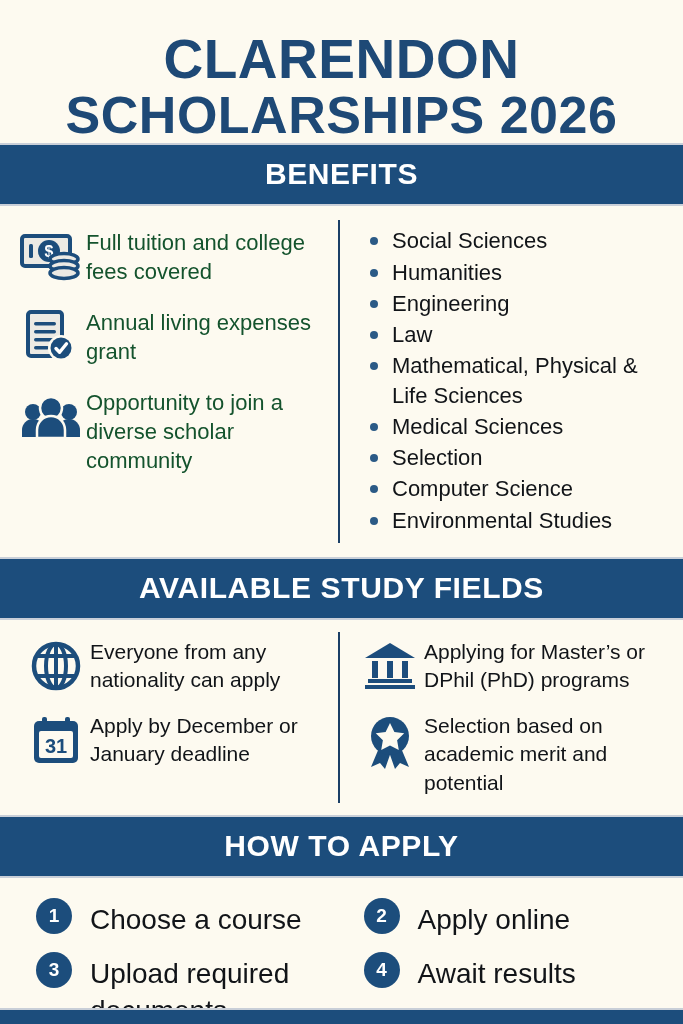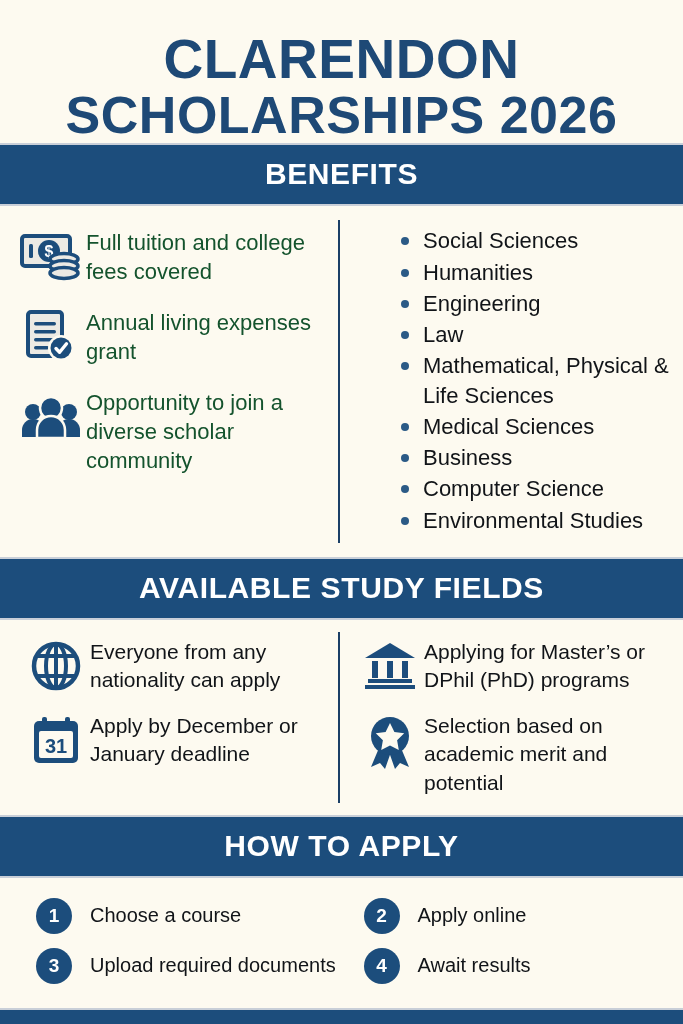--- a/index.html
+++ b/index.html
@@ -68,21 +68,20 @@
   .benefits {
     padding: 14px 0 14px 0;
   }
   .benefits .col-left {
     width: 338px;
     padding: 6px 10px 6px 16px;
   }
   .benefits .col-right {
     flex: 1;
     padding: 6px 10px 6px 26px;
-    margin-left: 31px;
   }
   .b-item {
     display: flex;
     align-items: flex-start;
     margin-bottom: 18px;
   }
   .b-item:last-child { margin-bottom: 7px; justify-content: center; }
   .b-icon {
     flex: 0 0 70px;
     width: 70px;
@@ -179,21 +178,21 @@
     color: #ffffff;
     font-size: 19px;
     font-weight: bold;
     display: flex;
     align-items: center;
     justify-content: center;
     margin-right: 18px;
     margin-left: 20px;
   }
   .step-text {
-    font-size: 20px;
+    font-size: 28px;
     line-height: 1.3;
     color: #111418;
     padding-top: 4px;
   }
 
   .footer-band {
     position: absolute;
     left: 0;
     right: 0;
     bottom: 0;
@@ -267,21 +266,21 @@
     <div class="divider"></div>
 
     <div class="col-right">
       <ul class="fields">
         <li>Social Sciences</li>
         <li>Humanities</li>
         <li>Engineering</li>
         <li>Law</li>
         <li>Mathematical, Physical &amp; Life Sciences</li>
         <li>Medical Sciences</li>
-        <li>Business</li>
+        <li>Selection</li>
         <li>Computer Science</li>
         <li>Environmental Studies</li>
       </ul>
     </div>
   </div>
 
   <div class="band">AVAILABLE STUDY FIELDS</div>
 
   <div class="cols elig">
     <div class="col-left">

